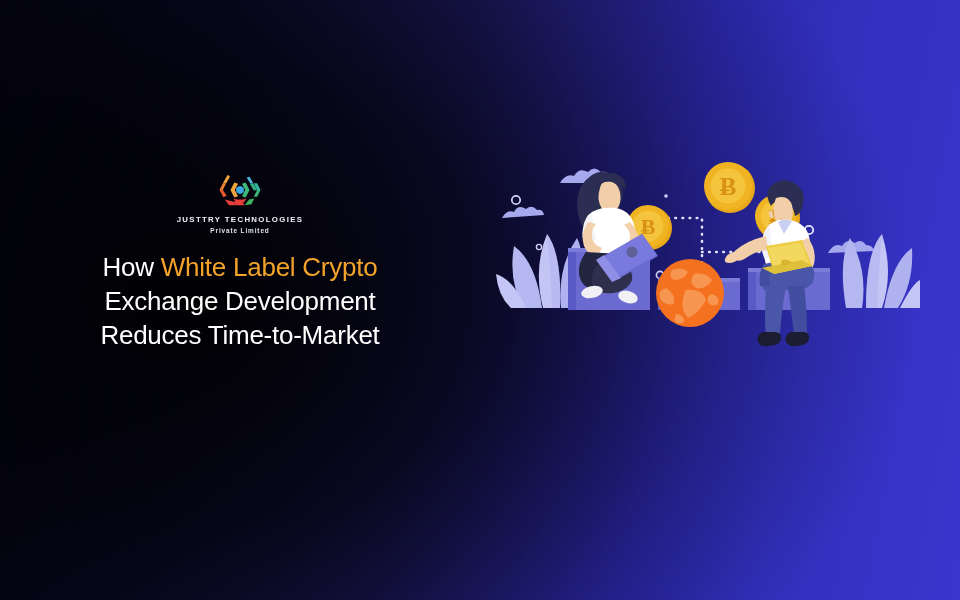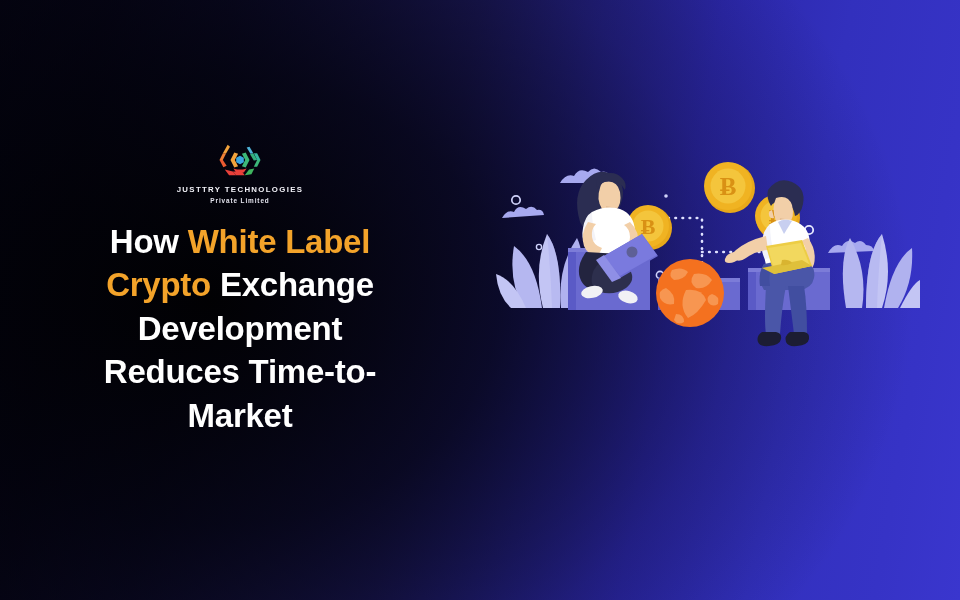--- a/index.html
+++ b/index.html
@@ -25,21 +25,21 @@
         #2c28ab 68%,
         #3230bd 80%,
         #3633c6 92%,
         #3a36ce 100%);
   }
 
   
   #left-col {
     position: absolute;
     left: 0px;
-    top: 140px;
+    top: 170px;
     width: 480px;
     text-align: center;
     z-index: 6;
   }
   #logo-block {
     width: 150px;
     margin: 0 auto 16px auto;
     text-align: center;
   }
   #logo-mark {
@@ -58,22 +58,22 @@
   }
   .logo-sub {
     color: #e4e4ee;
     font-size: 6.4px;
     letter-spacing: 0.9px;
     font-weight: 600;
     margin-top: 2px;
   }
   #headline {
     color: #ffffff;
-    font-size: 33px;
-    font-weight: 700;
+    font-size: 26px;
+    font-weight: 400;
     line-height: 1.32;
     letter-spacing: -0.25px;
     padding: 0 80px;
     margin: 16px;
   }
   #headline .hl {
     color: #f3a32a;
   }
 
   

